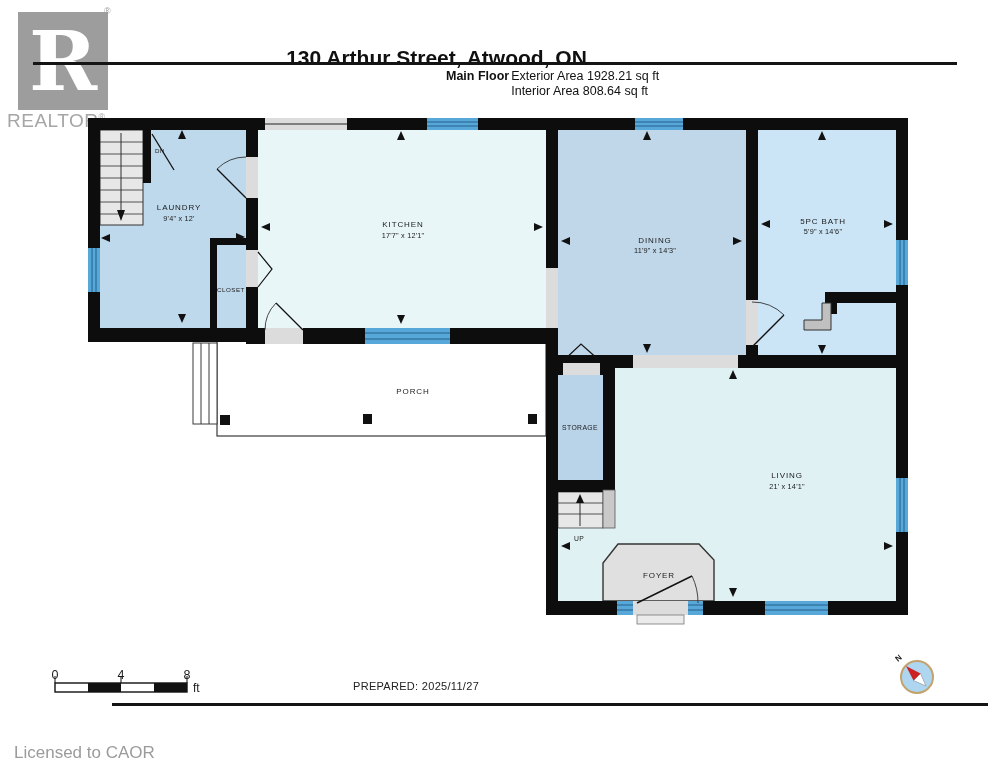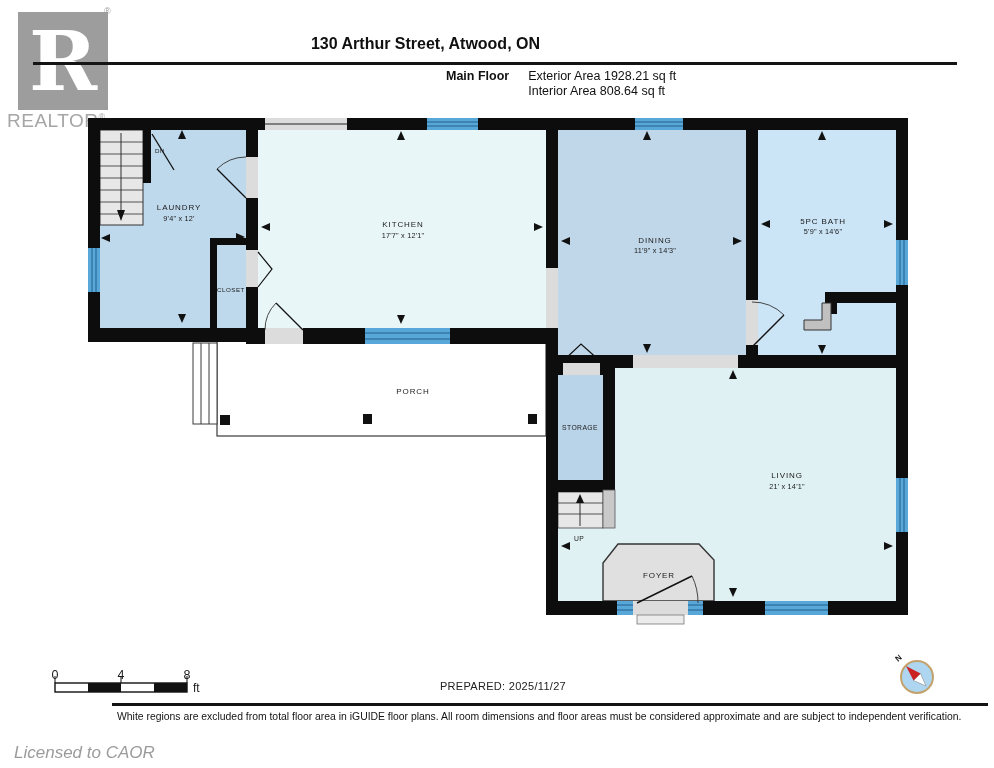--- a/index.html
+++ b/index.html
@@ -5,43 +5,43 @@
   html,body{margin:0;padding:0;background:#fff;}
   .page{position:relative;width:994px;height:768px;background:#ffffff;overflow:hidden;
         font-family:"Liberation Sans",sans-serif;}
   
   .logo-block{position:absolute;left:18px;top:12px;width:90px;height:98px;background:#9D9D9D;
               display:flex;align-items:center;justify-content:center;}
   .logo-r{font-family:"DejaVu Serif",serif;font-weight:bold;font-size:82px;color:#ffffff;line-height:1;}
   .logo-reg-block{position:absolute;left:104px;top:6px;font-size:9px;color:#9D9D9D;}
   .logo-text{position:absolute;left:7px;top:110px;font-size:19px;color:#A6A6A6;letter-spacing:0.5px;}
   .logo-text sup{font-size:9px;}
-  .title{position:absolute;left:0;top:32px;width:845px;margin:3px;text-align:center;
-         font-size:16px;font-weight:bold;color:#101010;}
+  .title{position:absolute;left:0;top:32px;width:845px;margin:14px;text-align:center;
+         font-size:21px;font-weight:bold;color:#101010;}
   .title-rule{position:absolute;left:33px;top:62px;width:924px;height:2.5px;background:#141414;}
-  .floor-info{position:absolute;left:446px;top:69px;display:flex;gap:19px;font-size:12.5px;color:#111;}
+  .floor-info{position:absolute;left:446px;top:69px;display:flex;gap:2px;font-size:12.5px;color:#111;}
   .floor-label{font-weight:bold;white-space:nowrap;}
   .areas div{line-height:15px;white-space:nowrap;}
   
   .plan{position:absolute;left:0;top:0;width:994px;height:768px;}
   .plan text{font-family:"Liberation Sans",sans-serif;fill:#1b1b1b;}
   .rlabel{font-size:8px;letter-spacing:0.9px;text-anchor:middle;}
   .rdims{font-size:7.3px;letter-spacing:0.2px;text-anchor:middle;}
   .rsmall{font-size:6.2px;letter-spacing:0.5px;text-anchor:middle;}
   .rtiny{font-size:6.8px;letter-spacing:0.4px;text-anchor:middle;}
   .sbar{font-size:12.5px;text-anchor:middle;fill:#111;}
   .sunit{font-size:12px;text-anchor:start;fill:#111;}
   .north{font-size:8px;font-weight:bold;fill:#333;}
   
-  .prepared{position:absolute;left:353px;top:680px;width:300px;text-align:center;
+  .prepared{position:absolute;left:353px;top:680px;width:300px;
             font-size:11px;color:#222;letter-spacing:0.3px;}
   .rule2{position:absolute;left:112px;top:703px;width:876px;height:3px;background:#141414;}
   .disclaimer{position:absolute;left:117px;top:711px;width:860px;font-size:10.4px;color:#141414;
               white-space:nowrap;}
-  .licensed{position:absolute;left:14px;top:743px;font-size:17px;color:#9B9B9B;font-style:italic;}
+  .licensed{position:absolute;left:14px;top:743px;font-size:17px;color:#9B9B9B;}
 </style>
 </head>
 <body>
 
 <div class="page">
 
   <div class="logo-block">
     <span class="logo-r">R</span>
   </div>
   <span class="logo-reg-block">®</span>
@@ -244,16 +244,15 @@
     <g>
       <circle cx="917" cy="677" r="16" fill="#aed6f1" stroke="#c3a36b" stroke-width="2"></circle>
       <polygon points="926,686 920.5,673.5 913.5,680.5" fill="#ffffff" stroke="#8a8a8a" stroke-width="0.6"></polygon>
       <polygon points="906,666 920.5,673.5 913.5,680.5" fill="#cc2222"></polygon>
       <text x="898" y="662" class="north" transform="rotate(-40 898 662)">N</text>
     </g>
   </svg>
 
   <div class="prepared">PREPARED: 2025/11/27</div>
   <div class="rule2"></div>
-  <div class="disclaimer">White regions are excluded from total floor area in iGUIDE floor plans. All room dimensions and floor areas must be considered approximate and are subject to independent verification.</div>
   <div class="licensed">Licensed to CAOR</div>
 
 </div>
 
 </body></html>

